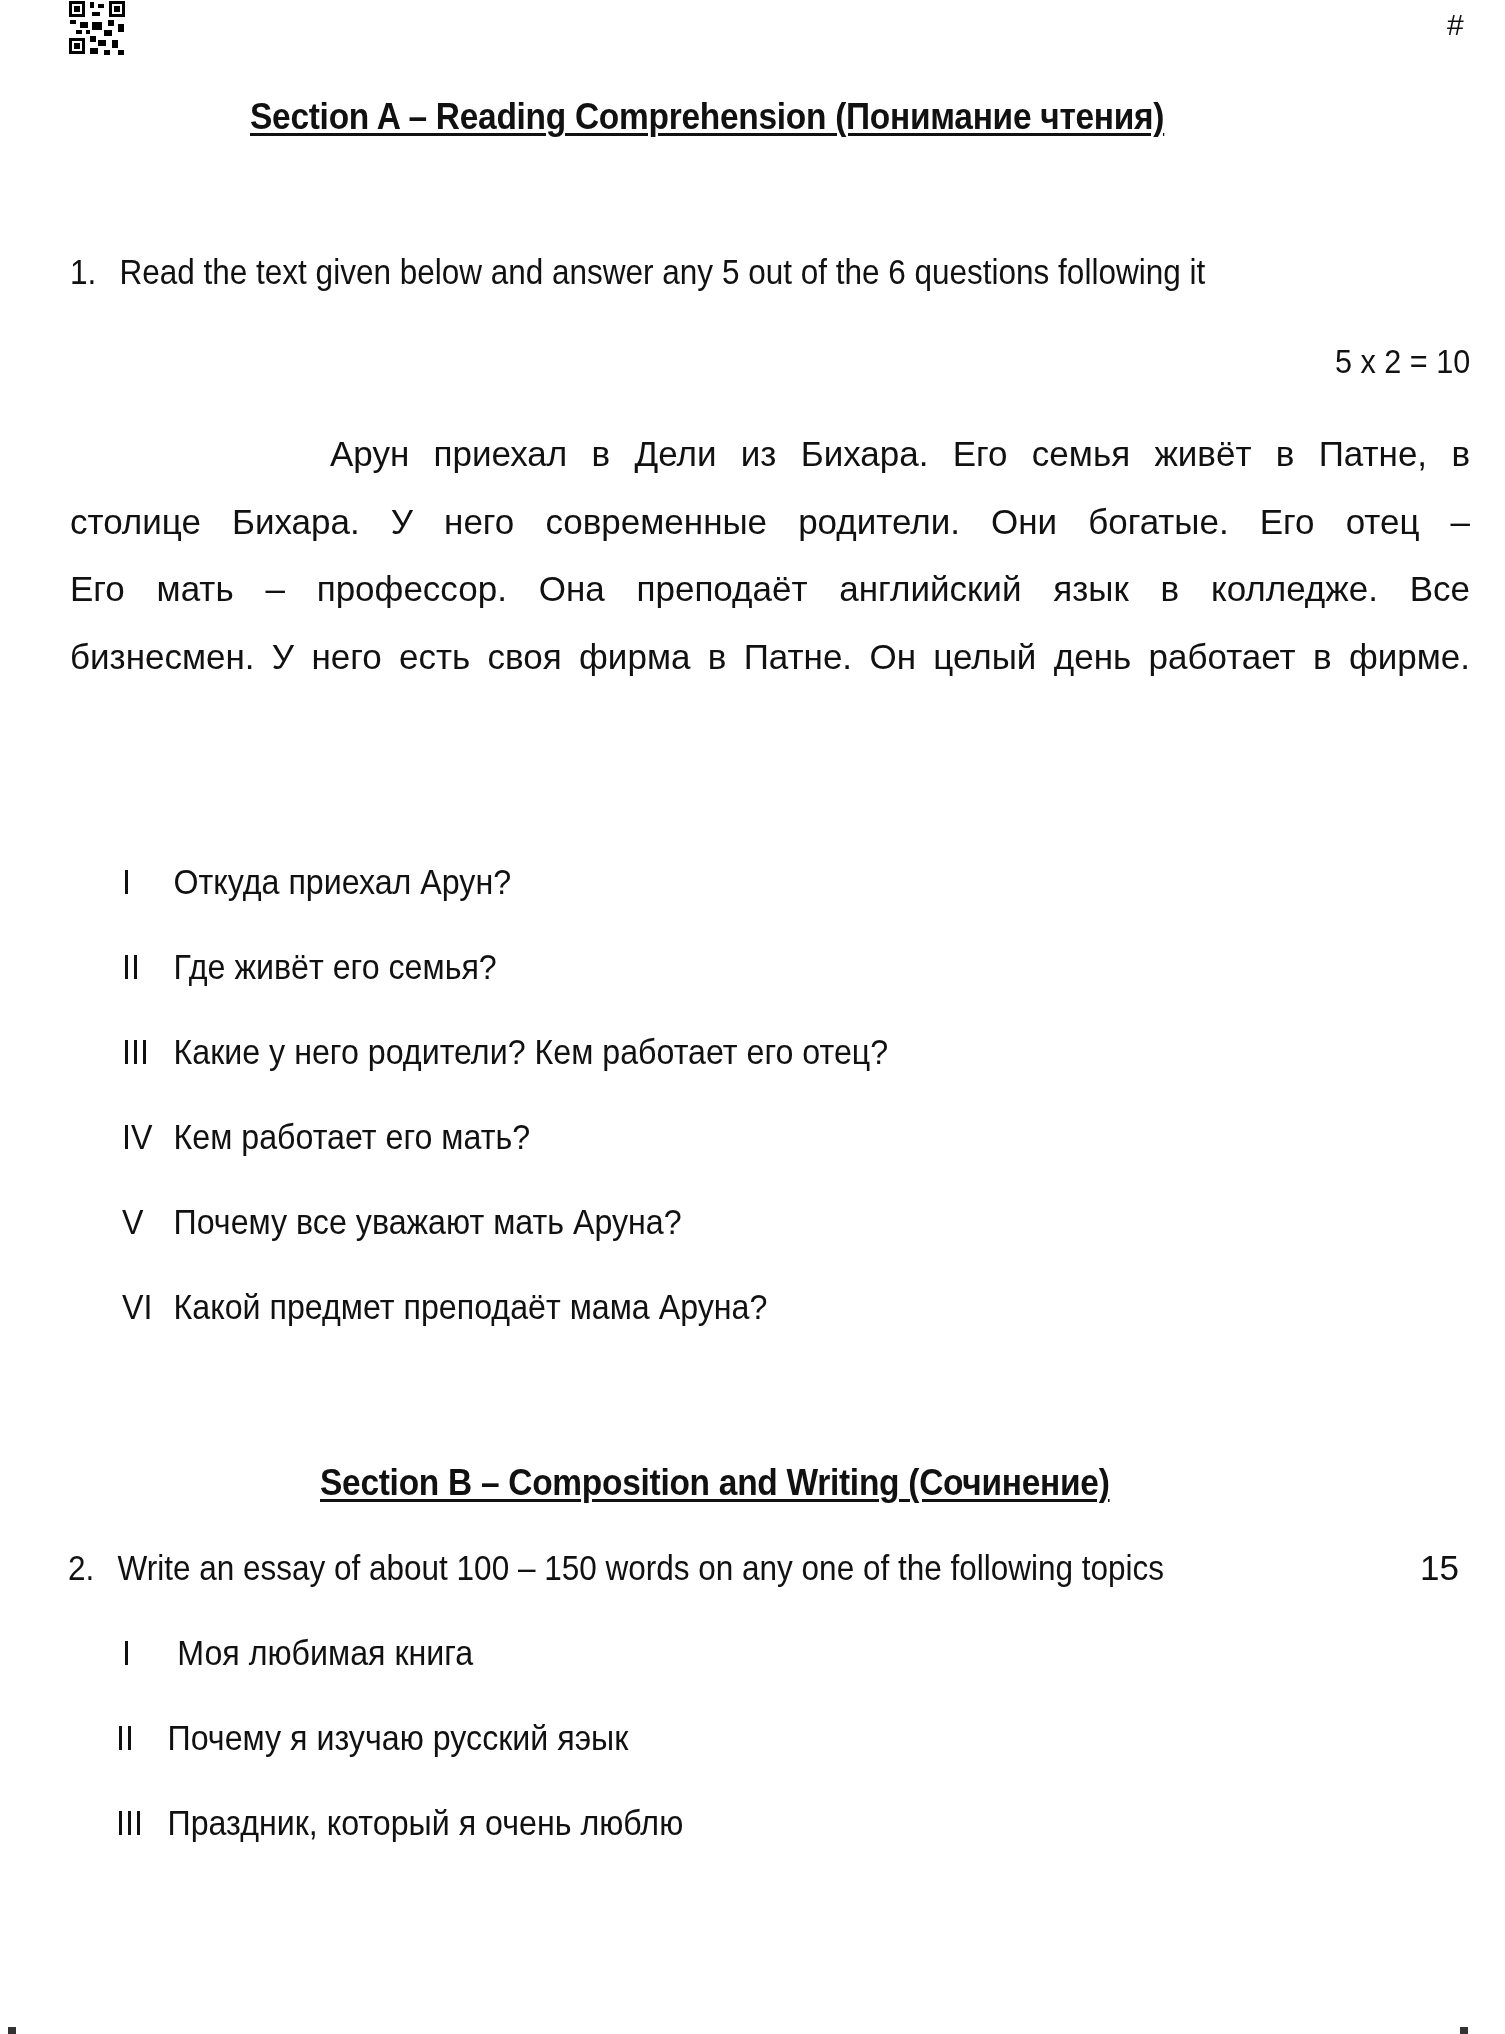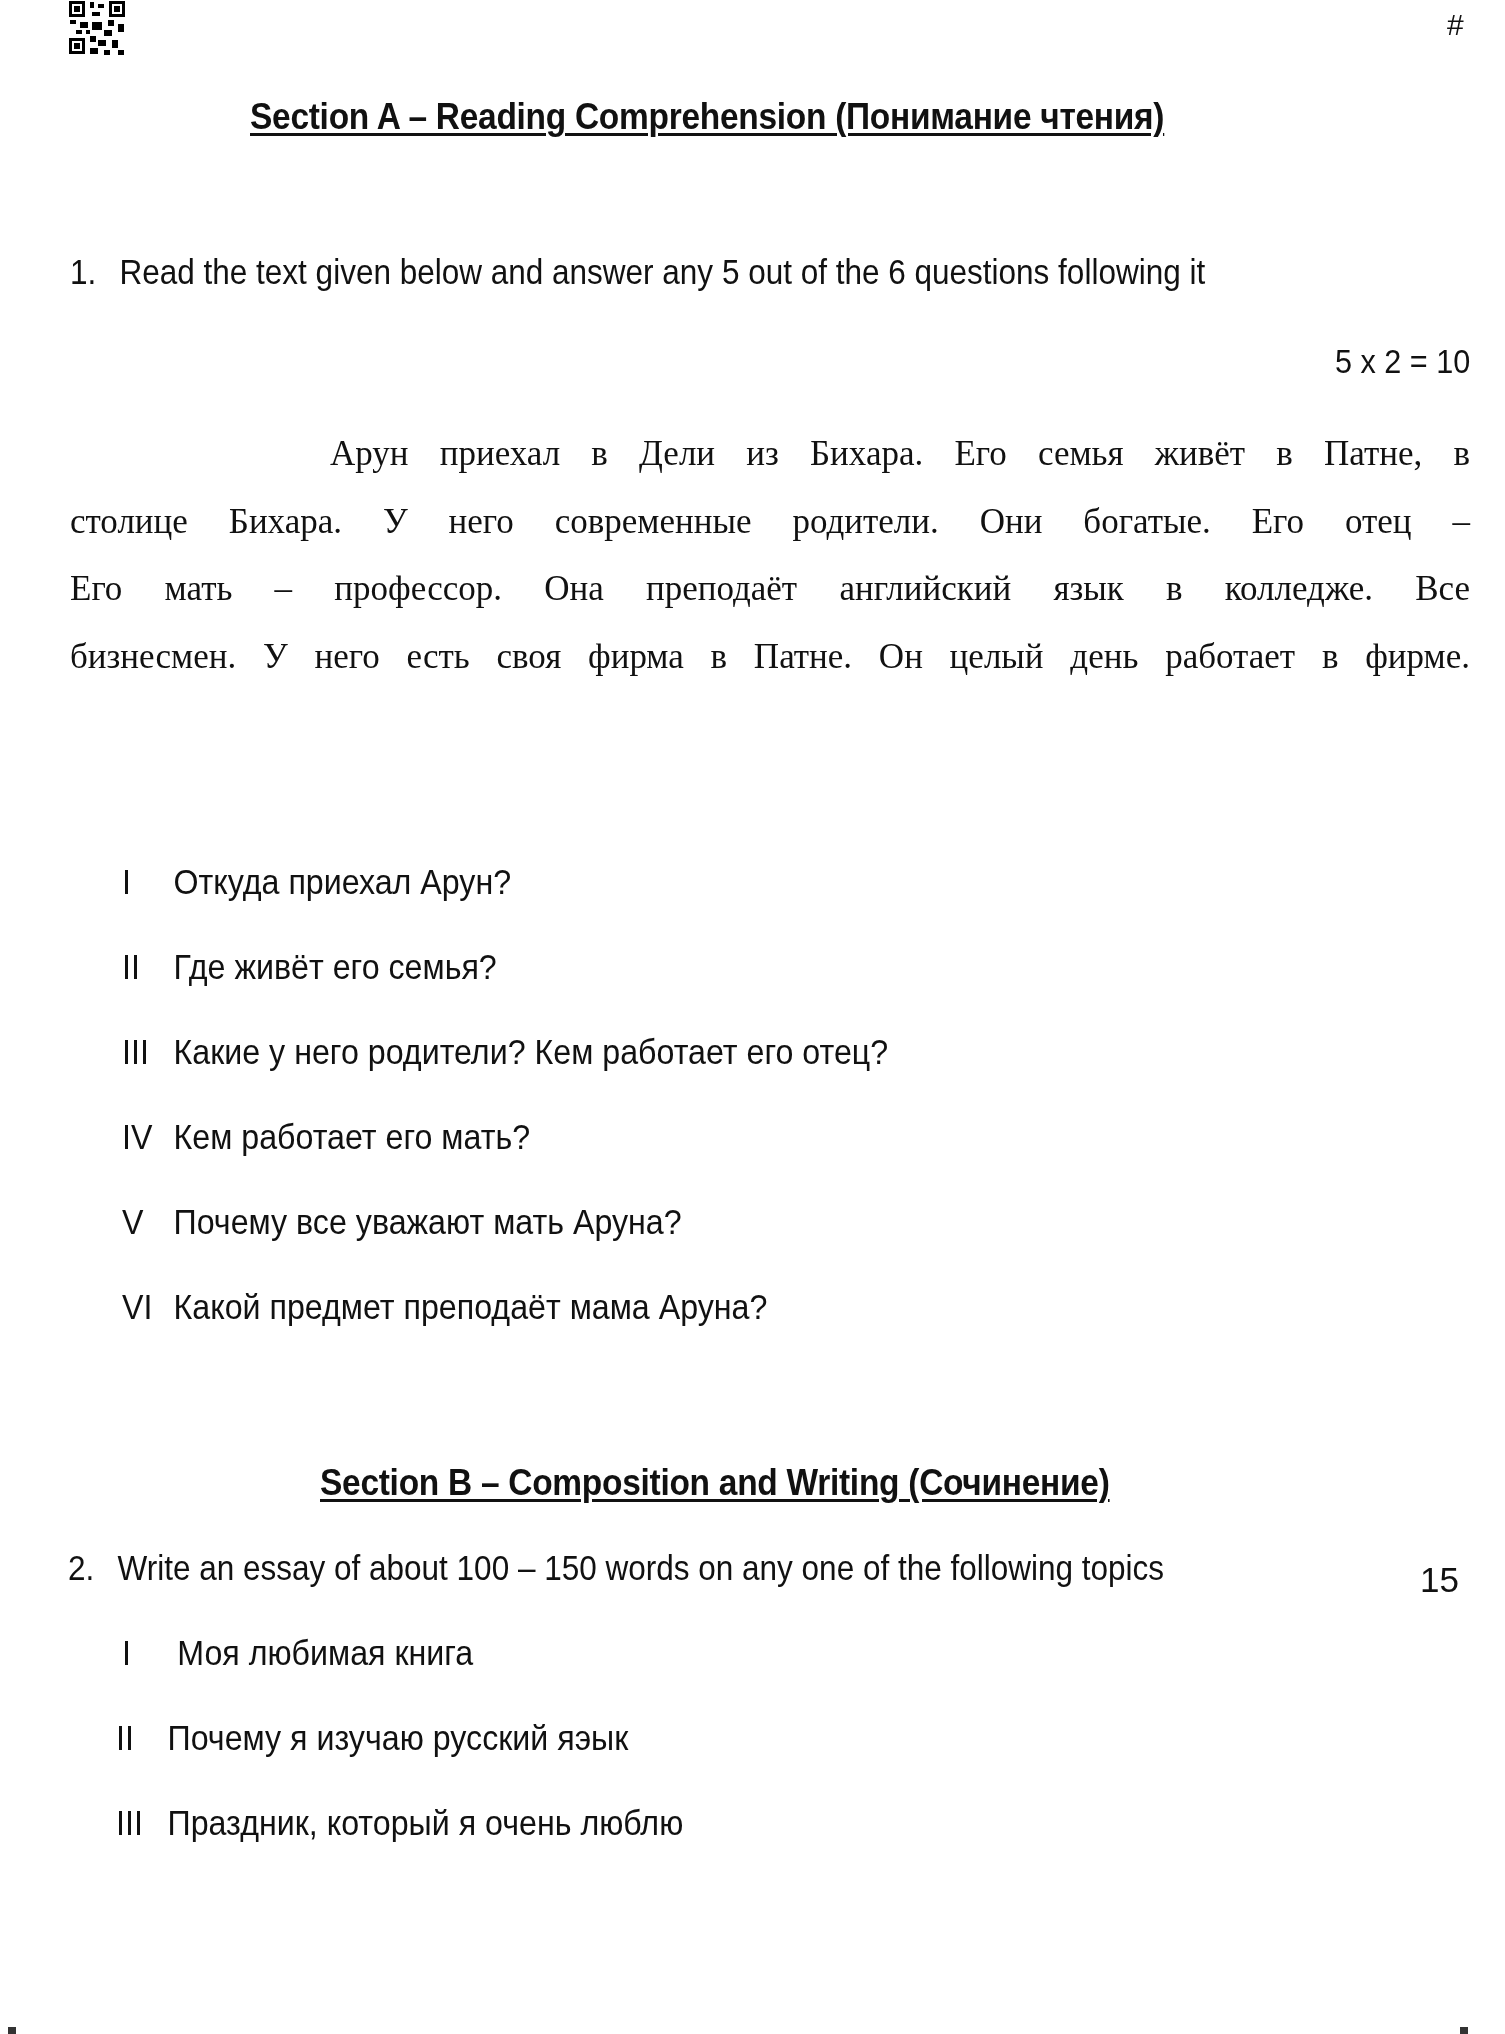--- a/index.html
+++ b/index.html
@@ -26,21 +26,21 @@
     position: absolute; left: 70px; top: 420px; width: 1400px;
     font-size: 35px; line-height: 67.6px; text-align: justify;
     text-indent: 260px; word-spacing: 2px;
   }
   .para .ln { display: block; text-align: justify; text-align-last: justify; white-space: nowrap; }
   .para .ln.first { padding-left: 260px; }
   .para .ln.last { text-align-last: left; }
   .item { position: absolute; left: 122px; font-size: 35px; transform: scaleX(0.92); transform-origin: left top; }
   .item .rn { display: inline-block; width: 56px; }
   .q2 { left: 68px; top: 1548px; }
-  .marks2 { left: 1420px; top: 1548px; font-size: 35px; margin-top: 12px; }
+  .marks2 { left: 1420px; top: 1548px; font-size: 35px; }
   .corner { position: absolute; top: 2027px; width: 8px; height: 7px; background: #333; }
 </style>
 </head>
 <body>
 
 <svg class="qr" viewBox="0 0 58 58">
   <rect x="0" y="0" width="58" height="58" fill="#fff"></rect>
   <rect x="1" y="1" width="16" height="16" fill="#000"></rect>
     <rect x="4" y="4" width="10" height="10" fill="#fff"></rect>
     <rect x="6" y="6" width="6" height="6" fill="#000"></rect>
@@ -71,21 +71,21 @@
 
 <div class="abs hash">#</div>
 
 <div class="abs heading h-a">Section A – Reading Comprehension (Понимание чтения)</div>
 
 <div class="abs q q1">
   <span class="num">1.</span><span>Read the text given below and answer any 5 out of the 6 questions following it</span>
 </div>
 <div class="abs marks1">5 x 2 = 10</div>
 
-<div class="para" style="text-indent:0;font-family:Liberation Serif, serif;">
+<div class="para" style="text-indent:0;">
   <span class="ln first">Арун приехал в Дели из Бихара. Его семья живёт в Патне, в</span>
   <span class="ln">столице Бихара. У него современные родители. Они богатые. Его отец –</span>
   <span class="ln">Его мать – профессор. Она преподаёт английский язык в колледже. Все</span>
   <span class="ln">бизнесмен. У него есть своя фирма в Патне. Он целый день работает в фирме.</span>
 </div>
 
 <div class="item" style="top:862px;">
   <span class="rn">I</span><span>Откуда приехал Арун?</span>
 </div>
 <div class="item" style="top:947px;">

